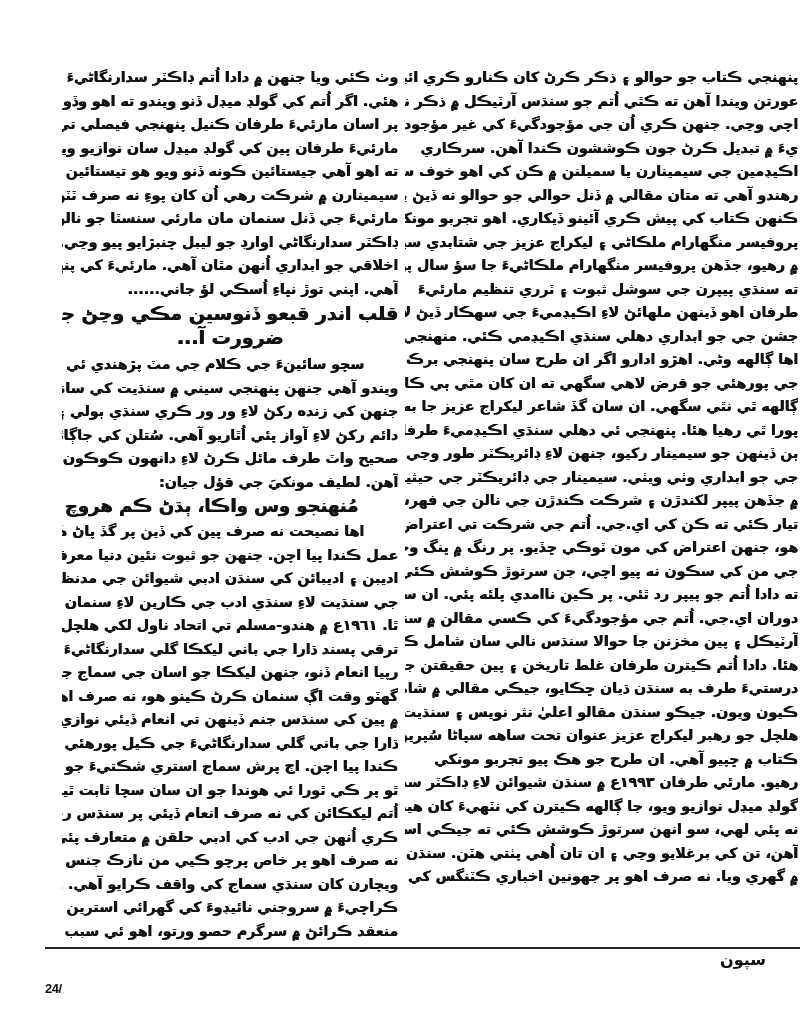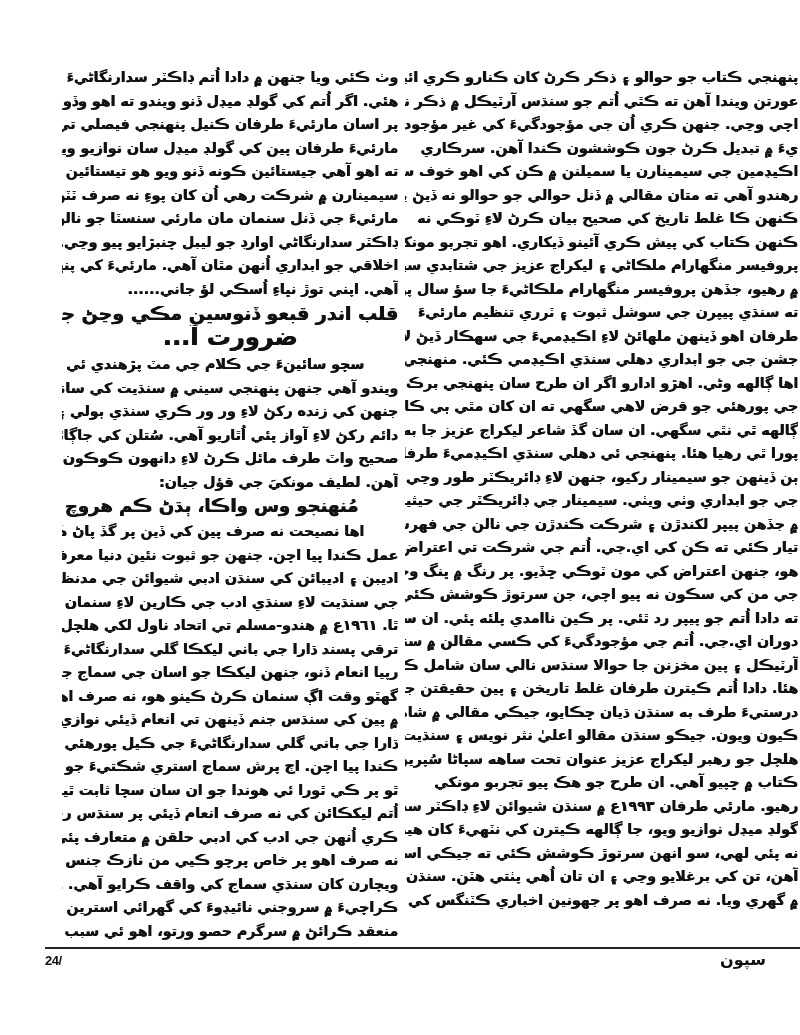--- a/index.html
+++ b/index.html
@@ -19,28 +19,28 @@
       overflow: hidden; text-align: right; letter-spacing: -0.15px;
       text-shadow: 0.6px 0 0 #111;
     }
     .indent { padding-right: 34px; }
     .heading {
       display: block; text-align: center; font-weight: bold;
       white-space: nowrap; overflow: hidden;
       text-shadow: 0.8px 0 0 #111;
     }
     .h1 { font-size: 19px; line-height: 23px; height: 23px; }
-    .h1b { font-size: 24px; line-height: 24px; height: 26px; }
+    .h1b { font-size: 19px; line-height: 24px; height: 26px; }
     .h2 { font-size: 18px; line-height: 24px; height: 24px; text-align: right; padding-right: 40px; }
     .footer-rule {
       position: absolute; left: 45px; top: 947px; width: 755px; height: 0;
       border-top: 2px solid #222;
     }
     .page-num {
-      position: absolute; left: 45px; top: 953px;
+      position: absolute; left: 45px; top: 981px;
       font-family: "Liberation Sans", sans-serif; font-weight: bold;
       font-size: 13px; letter-spacing: -0.5px; color: #111;
     }
     .logo {
       position: absolute; right: 34px; top: 950px; direction: rtl;
       font-family: "DejaVu Sans", sans-serif; font-weight: bold;
       font-size: 16px; color: #111;
     }
   </style>
 </head>
@@ -48,21 +48,20 @@
 
 <div class="page">
 
   <div class="col col-right" id="rightCol">
       <span class="line">پنهنجي ڪتاب جو حوالو ۽ ذڪر ڪرڻ کان ڪنارو ڪري ائين</span>
       <span class="line">عورتن ويندا آهن ته ڪٿي اُتم جو سنڌس آرٽيڪل ۾ ذڪر نه</span>
       <span class="line">اچي وڃي. جنهن ڪري اُن جي مؤجودگيءَ کي غير مؤجودگ</span>
       <span class="line">يءَ ۾ تبديل ڪرڻ جون ڪوششون ڪندا آهن. سرڪاري</span>
       <span class="line">اڪيڊمين جي سيمينارن يا سميلنن ۾ ڪن کي اهو خوف ستائيندو</span>
       <span class="line">رهندو آهي ته متان مقالي ۾ ڏنل حوالي جو حوالو نه ڏيڻ يا</span>
-      <span class="line">ڪنهن ڪا غلط تاريخ کي صحيح بيان ڪرڻ لاءِ ٽوڪي نه</span>
       <span class="line">ڪنهن ڪتاب کي پيش ڪري آئينو ڏيکاري. اهو تجربو مونکي</span>
       <span class="line">پروفيسر منگهارام ملڪاڻي ۽ ليکراج عزيز جي شتابدي سيمينار</span>
       <span class="line">۾ رهيو، جڏهن پروفيسر منگهارام ملڪاڻيءَ جا سؤ سال پورا ٿيا</span>
       <span class="line">ته سنڌي پيپرن جي سوشل ثبوت ۽ ٽرري تنظيم مارئيءَ</span>
       <span class="line">طرفان اهو ڏينهن ملهائڻ لاءِ اڪيڊميءَ جي سهڪار ڏيڻ لاءِ عرض</span>
       <span class="line">جشن جي جو ابداري دهلي سنڌي اڪيڊمي ڪئي. منهنجي دل کي</span>
       <span class="line">اها ڳالهه وڻي. اهڙو ادارو اگر ان طرح سان پنهنجي برڪ ليکڪن</span>
       <span class="line">جي پورهئي جو قرض لاهي سگهي ته ان کان مٿي ٻي ڪا سهڻي</span>
       <span class="line">ڳالهه ٿي نٿي سگهي. ان سان گڏ شاعر ليکراج عزيز جا به سؤ سال</span>
       <span class="line">پورا ٿي رهيا هئا. پنهنجي ئي دهلي سنڌي اڪيڊميءَ طرفان هڪ</span>

